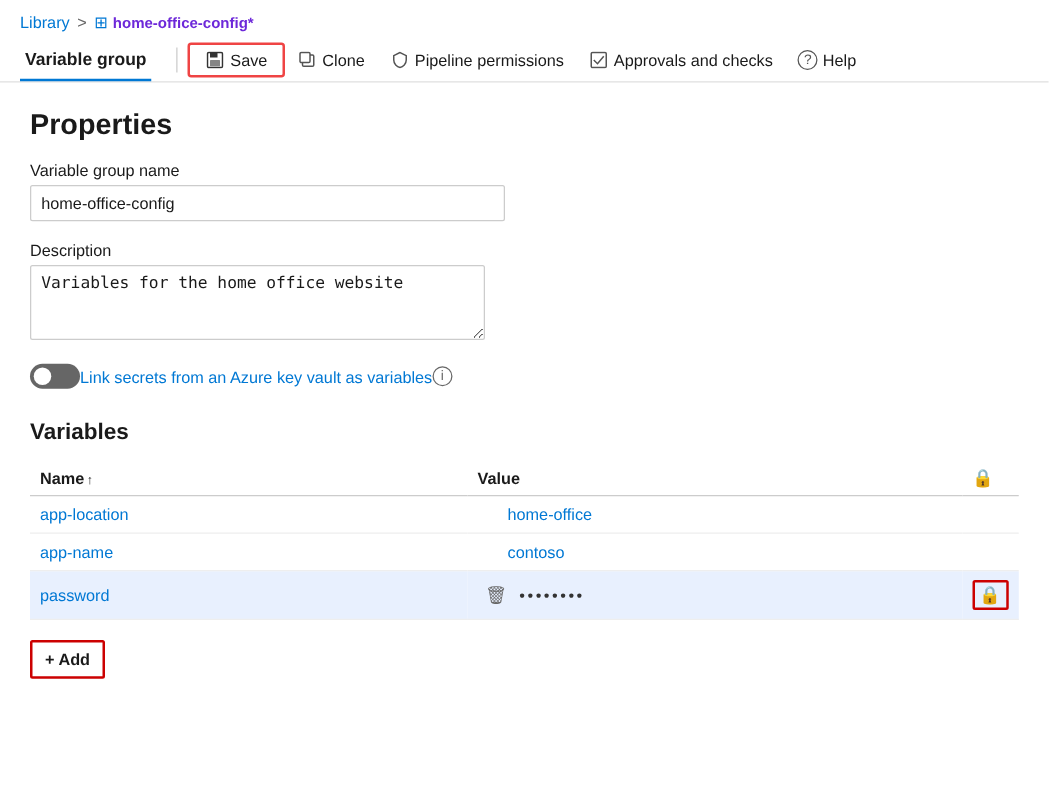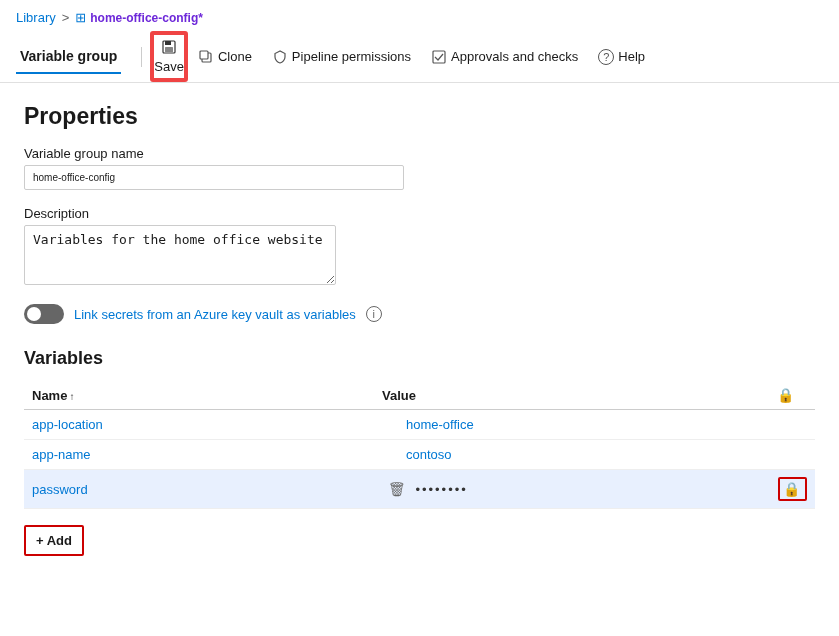--- a/index.html
+++ b/index.html
@@ -60,25 +60,24 @@
       gap: 4px;
       padding: 6px 10px;
       font-size: 13px;
       color: #1a1a1a;
       cursor: pointer;
       border: none;
       background: none;
       border-radius: 2px;
     }
     .toolbar-btn.save-btn {
-      border: 4px solid #ef4444;
+      border: 2px solid #ef4444;
       border-radius: 3px;
       color: #1a1a1a;
-      padding: 4px 0;
-      flex-direction: column;
+      padding: 4px 12px;
     }
     .toolbar-icon {
       width: 16px;
       height: 16px;
       display: inline-flex;
       align-items: center;
       justify-content: center;
       font-size: 13px;
     }
 
@@ -95,44 +94,44 @@
     .field-label {
       font-size: 13px;
       color: #1a1a1a;
       margin-bottom: 4px;
     }
     .field-input {
       width: 380px;
       padding: 6px 8px;
       border: 1px solid #ccc;
       border-radius: 2px;
-      font-size: 10px;
+      font-size: 13px;
       color: #1a1a1a;
       outline: none;
     }
     .field-textarea {
-      width: 312px;
+      width: 364px;
       padding: 6px 8px;
       border: 1px solid #ccc;
       border-radius: 2px;
       font-size: 13px;
       color: #1a1a1a;
       resize: vertical;
       min-height: 60px;
       outline: none;
     }
     .field-group {
       margin-bottom: 16px;
     }
 
     
     .toggle-row {
       display: flex;
       align-items: center;
-      gap: 10px;
+      gap: 0;
       margin-bottom: 24px;
       margin-top: 4px;
     }
     .toggle {
       position: relative;
       width: 40px;
       height: 20px;
       cursor: pointer;
     }
     .toggle-track {

